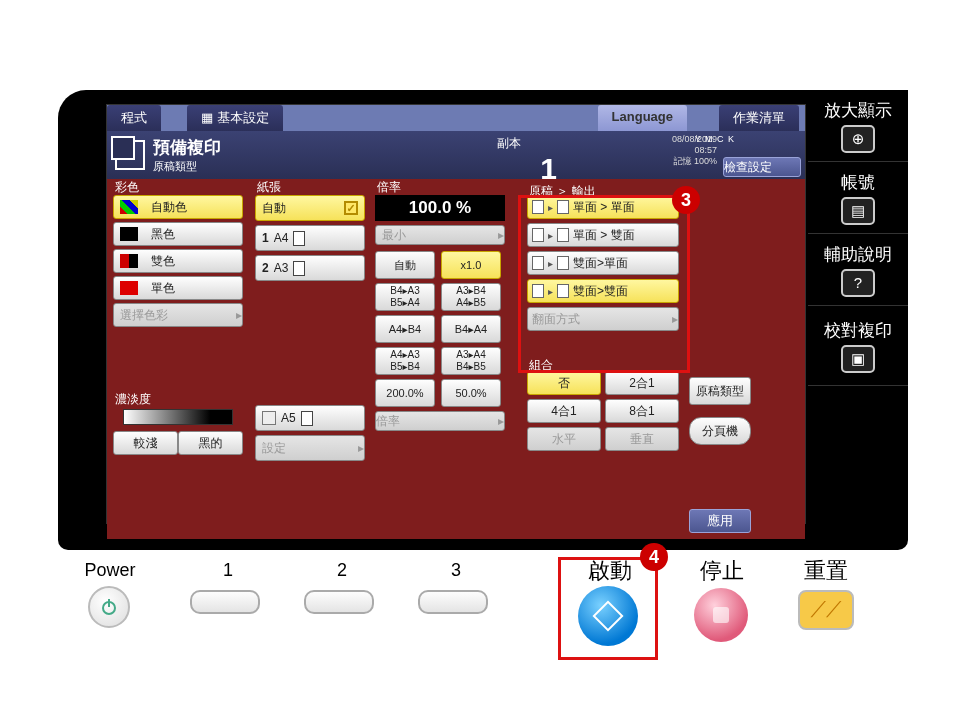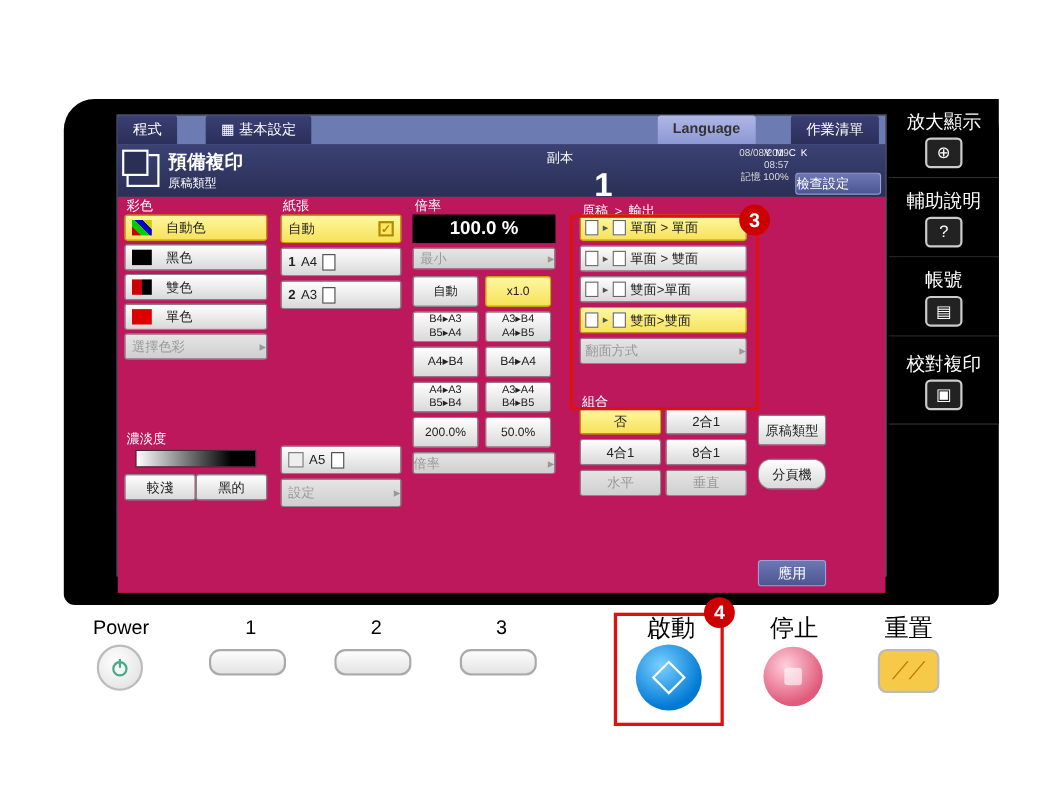--- a/index.html
+++ b/index.html
@@ -145,21 +145,21 @@
     font-size: 12px;
     text-align: left;
     border-radius: 3px;
     border: 1px solid #9aa3d9;
     line-height: 18px;
   }
   
   .mainrow {
     position: relative;
     height: 360px;
-    background: #be185d;
+    background: #7f1d1d;
   }
   .panel-label {
     color: #fff;
     font-size: 12px;
     position: absolute;
   }
   .softbtn {
     background: linear-gradient(#fefefe, #d9d9d9);
     border: 1px solid #888;
     border-radius: 3px;
@@ -494,26 +494,26 @@
 
     </div>
   </div>
 
   <div class="right-strip">
     <div class="strip-btn">
         <span>放大顯示</span>
         <span class="icon-sq">⊕</span>
       </div>
     <div class="strip-btn">
+        <span>帳號</span>
+        <span class="icon-sq">▤</span>
+      </div>
+    <div class="strip-btn">
         <span>輔助說明</span>
         <span class="icon-sq">?</span>
-      </div>
-    <div class="strip-btn">
-        <span>帳號</span>
-        <span class="icon-sq">▤</span>
       </div>
     <div class="strip-btn" style="height:80px;">
         <span>校對複印</span>
         <span class="icon-sq">▣</span>
       </div>
   </div>
 
 </div>
 
 <div class="red-box" style="left:518px; top:195px; width:172px; height:178px;"></div>

